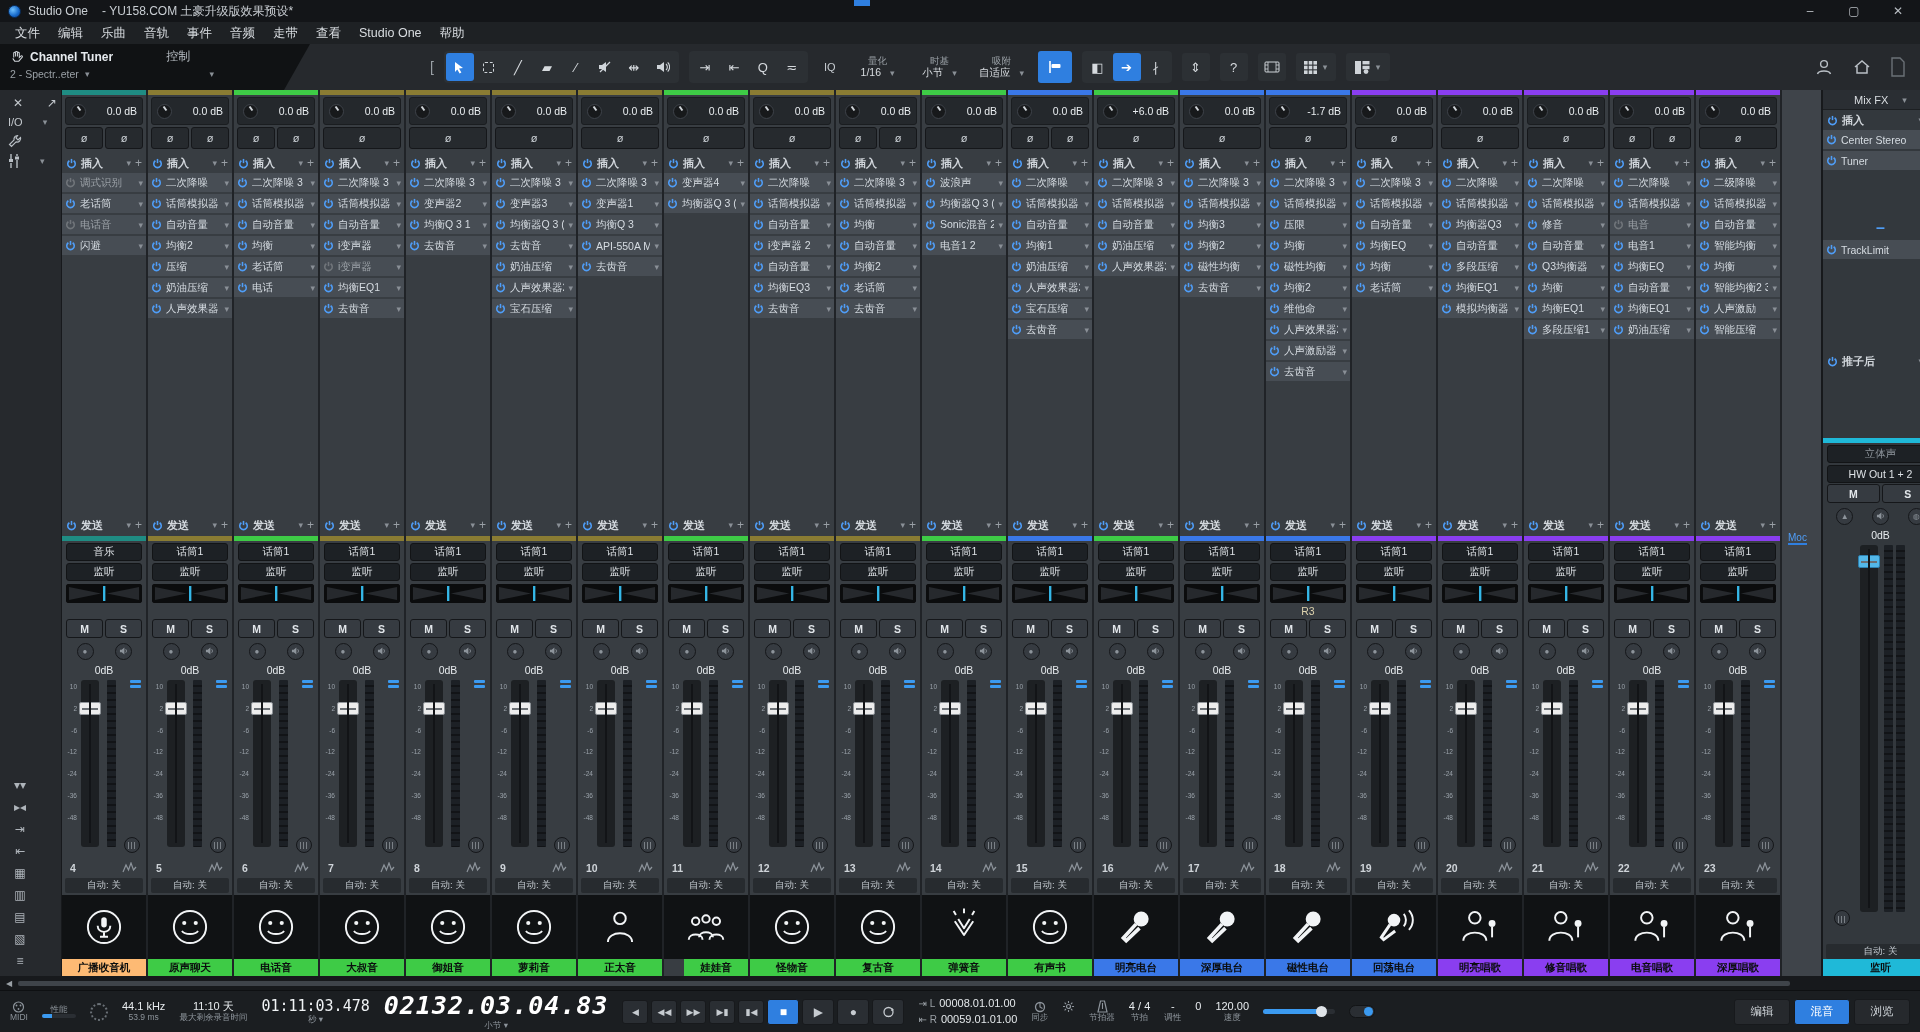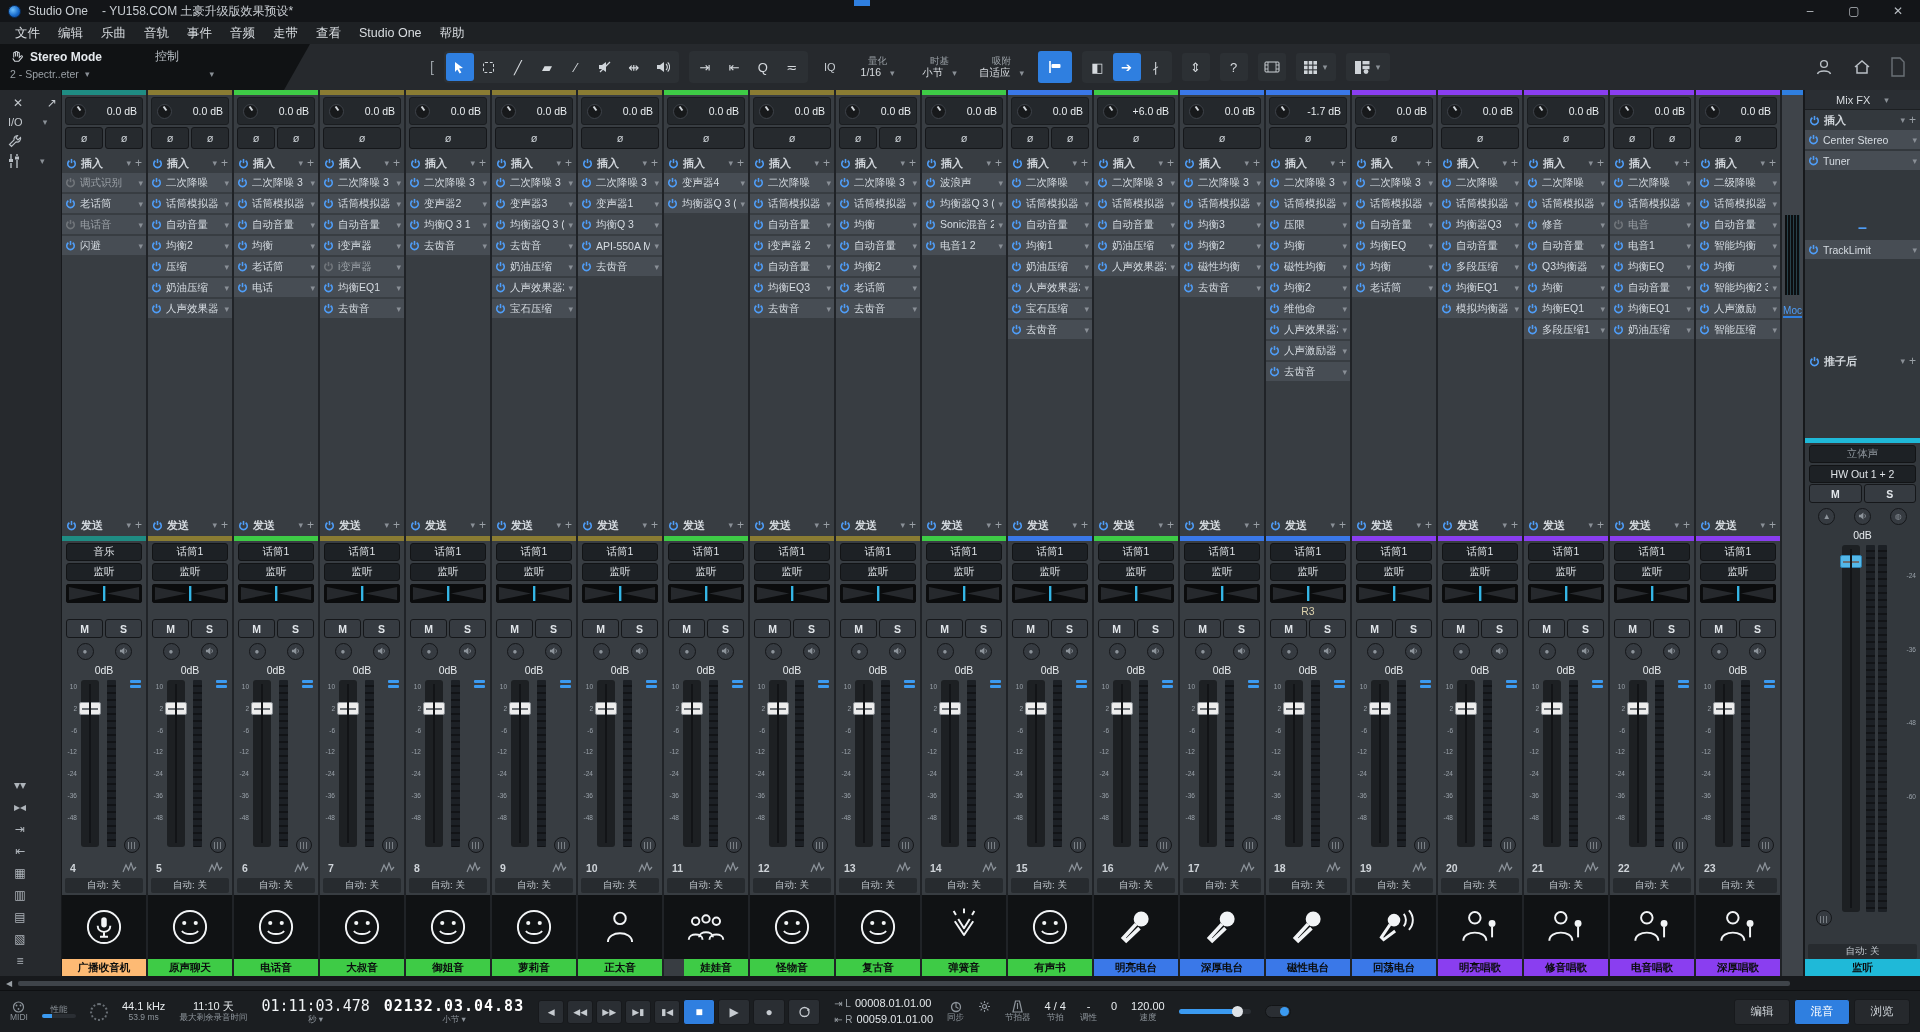--- a/index.html
+++ b/index.html
@@ -98,21 +98,21 @@
 .numrow { height:16px; display:flex; align-items:center; padding:0 8px; flex:none; }
 .chnum { font-size:10.5px; font-weight:bold; color:#cfd4d9; }
 .autoicon { margin-left:auto; }
 .autobar { height:15px; margin:2px 3px 0 3px; background:#272b2f; border-radius:2px; display:flex; align-items:center; justify-content:center;
   font-size:9.5px; color:#c3c9cf; flex:none; }
 .iconarea { height:64px; margin-top:2px; background:#101214; display:flex; align-items:center; justify-content:center; flex:none; }
 .iconarea svg { width:46px; height:46px; }
 .namebar { height:17px; display:flex; align-items:center; justify-content:center; font-size:10.5px; font-weight:bold; color:#0b0d0e; flex:none; }
 
 
-.partial { width:22px; flex:none; background:#3f444a; border-right:1px solid #17191c; display:flex; flex-direction:column; position:relative; }
+.partial { width:40px; flex:none; background:#3f444a; border-right:1px solid #17191c; display:flex; flex-direction:row; position:relative; }
 .pmeter { margin:120px 3px 0 3px; height:80px; background:repeating-linear-gradient(to right,#0c0e10 0 2px,#27414a 2px 3px); }
 .plabel { margin-top:10px; font-size:10px; color:#4f9df7; border-bottom:2px solid #2f7fe0; align-self:center; }
 .main { width:116px; flex:none; background:#33383d; display:flex; flex-direction:column; border-left:1px solid #17191c; }
 .mfx { height:20px; background:#2a2e33; display:flex; align-items:center; justify-content:center; gap:8px;
   font-size:11px; color:#d9dde1; flex:none; border-bottom:1px solid #1c1f22; }
 .m-dash { height:24px; display:flex; align-items:center; justify-content:center; color:#4f9df7; font-weight:bold; flex:none; }
 .m-spacer1 { height:44px; flex:none; } .m-spacer2 { flex:none; height:90px; } .m-spacer3 { flex:none; height:66px; }
 
 
 .hscroll { height:14px; background:#17191c; display:flex; align-items:center; flex:none; }
@@ -120,21 +120,21 @@
 .hsbar { flex:1; height:5px; background:#3f444a; border-radius:2px; margin-right:130px; }
 .watermark { position:absolute; left:50%; top:500px; transform:translateX(-58%); font-size:50px; font-weight:bold; color:#fff;
   letter-spacing:4px; text-shadow:0 0 6px rgba(0,0,0,.55); z-index:50; pointer-events:none; }
 
 
 .transport { height:42px; background:#1b1e21; border-top:1px solid #0e1012; display:flex; align-items:center; padding:0 10px; gap:14px; flex:none; }
 .tp-stack { display:flex; flex-direction:column; align-items:center; line-height:1.15; }
 .tp-main { font-size:11px; color:#e8ecef; }
 .tp-sub { font-size:8.5px; color:#8d949b; }
 .tp-time2 { font-size:15px; color:#f0f3f5; font-family:"DejaVu Sans Mono",monospace; }
-.tp-time1 { font-size:15px; font-weight:bold; color:#ffffff; font-family:"DejaVu Sans Mono",monospace; letter-spacing:1px; }
+.tp-time1 { font-size:25px; font-weight:bold; color:#ffffff; font-family:"DejaVu Sans Mono",monospace; letter-spacing:1px;font-style:italic; }
 .tp-btn { width:26px; height:24px; background:#2a2e33; border:1px solid #17191c; border-radius:3px; display:flex; align-items:center;
   justify-content:center; color:#c6cbd0; font-size:9px; }
 .tp-btn.big { width:32px; height:26px; font-size:12px; }
 .tp-btn.stop { background:#2f7fe0; color:#fff; }
 .tp-loc { font-family:Liberation Sans, sans-serif; font-size:11px; color:#e4e8eb; line-height:14px; }
 .tp-locl { color:#9aa0a6; font-size:10px; margin-right:4px; }
 .spinner { width:18px; height:18px; border-radius:50%; border:2px dotted #6b7177; }
 .perfbar { width:34px; height:4px; background:#2a2e33; border-radius:2px; overflow:hidden; }
 .perfbar i { display:block; width:30%; height:100%; background:#3b9af0; }
 .volslider { width:72px; height:5px; background:#2a2e33; border-radius:3px; position:relative; }
@@ -177,21 +177,21 @@
       <span class="menuitem">Studio One</span>
       <span class="menuitem">帮助</span>
     </div>
 
   <div class="toolbar">
     <div class="chanmode">
       <div class="cm-row1">
         <svg class="ic" width="13" height="13" viewBox="0 0 14 14">
             <path d="M4 8V3.5a1 1 0 0 1 2 0V7m0-4.5a1 1 0 0 1 2 0V7m0-3.5a1 1 0 0 1 2 0V8l1.5-1.5a1 1 0 0 1 1.5 1.4L9.5 12H5L3 9" fill="none" stroke="#cfd4d9" stroke-width="1.1"></path>
           </svg>
-        <span class="cm-title">Stereo Mode</span>
+        <span class="cm-title">Channel Tuner</span>
         <span class="cm-ctrl">控制</span>
       </div>
       <div class="cm-row2">
         <span>2 - Spectr..eter</span>
         <span class="caret">▾</span>
         <span class="caret" style="margin-left:120px;">▾</span>
       </div>
     </div>
 
     <div class="toolgroups">

